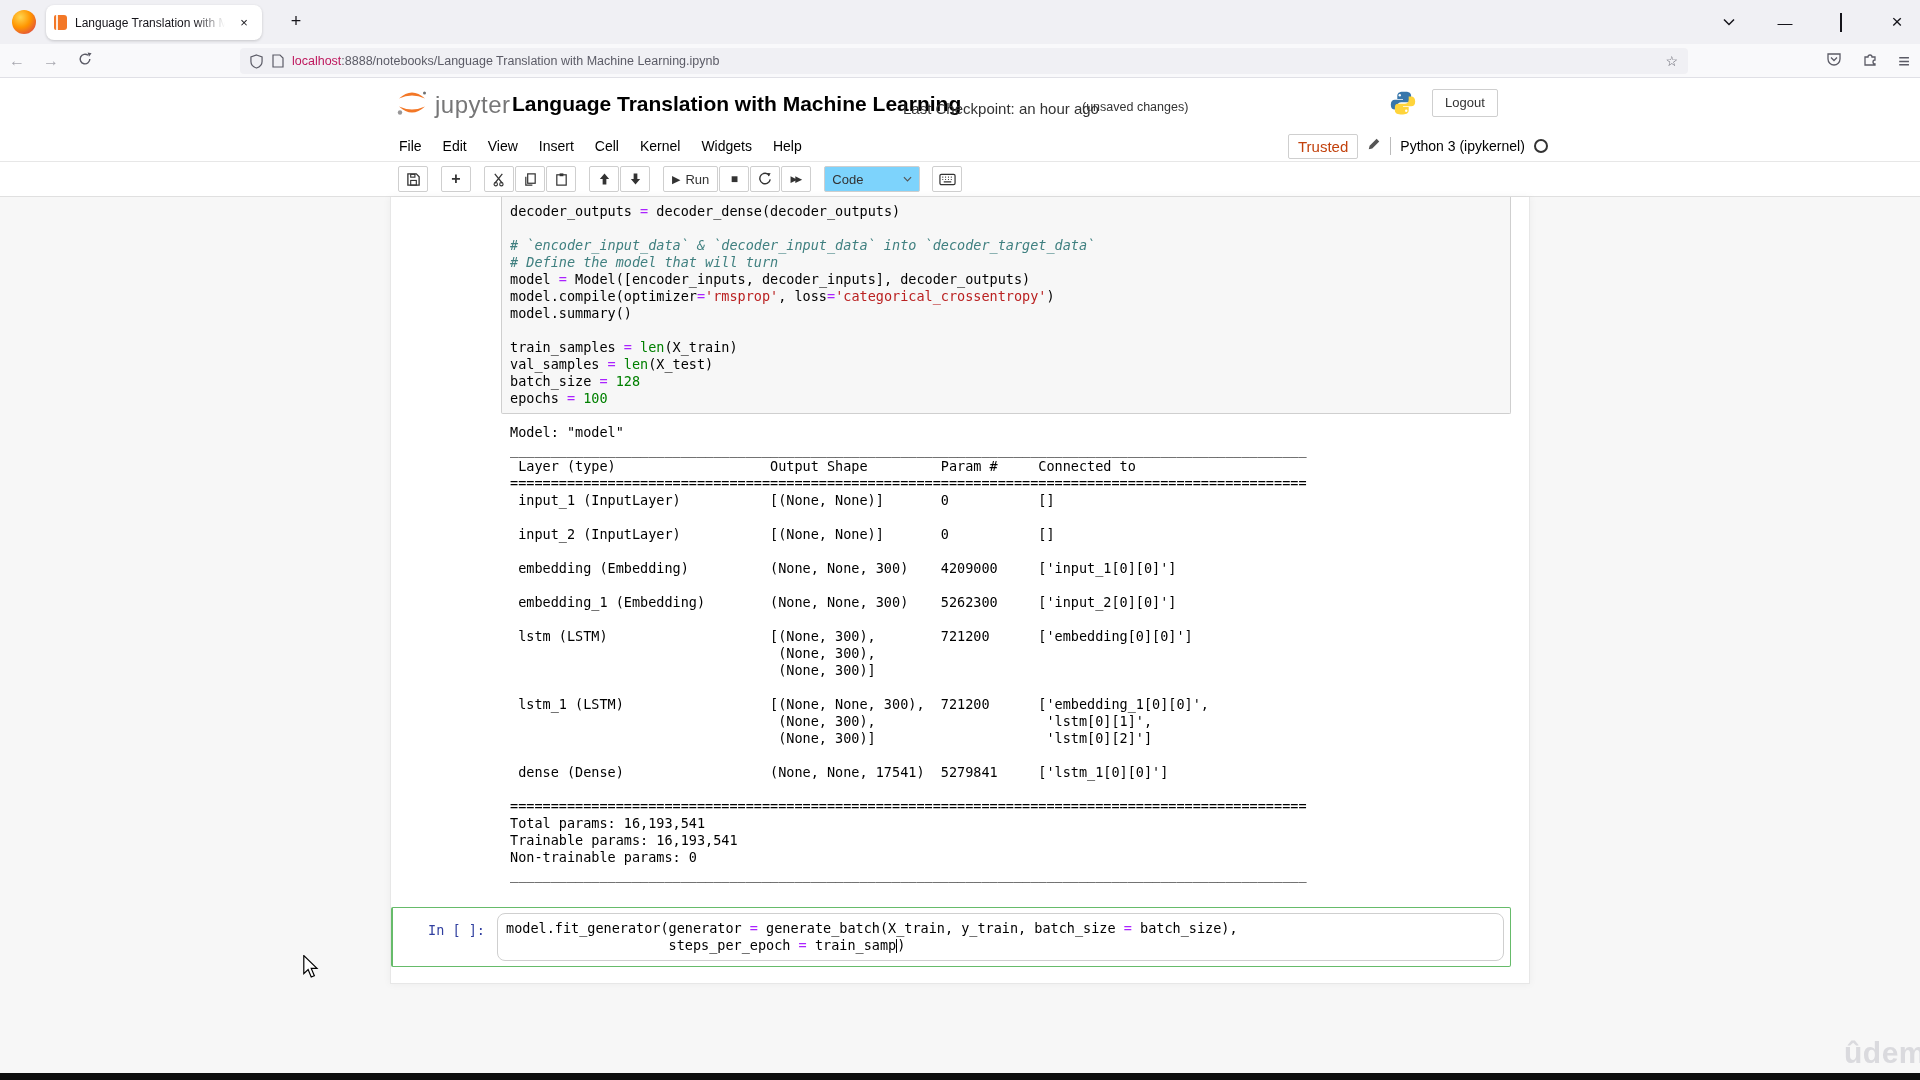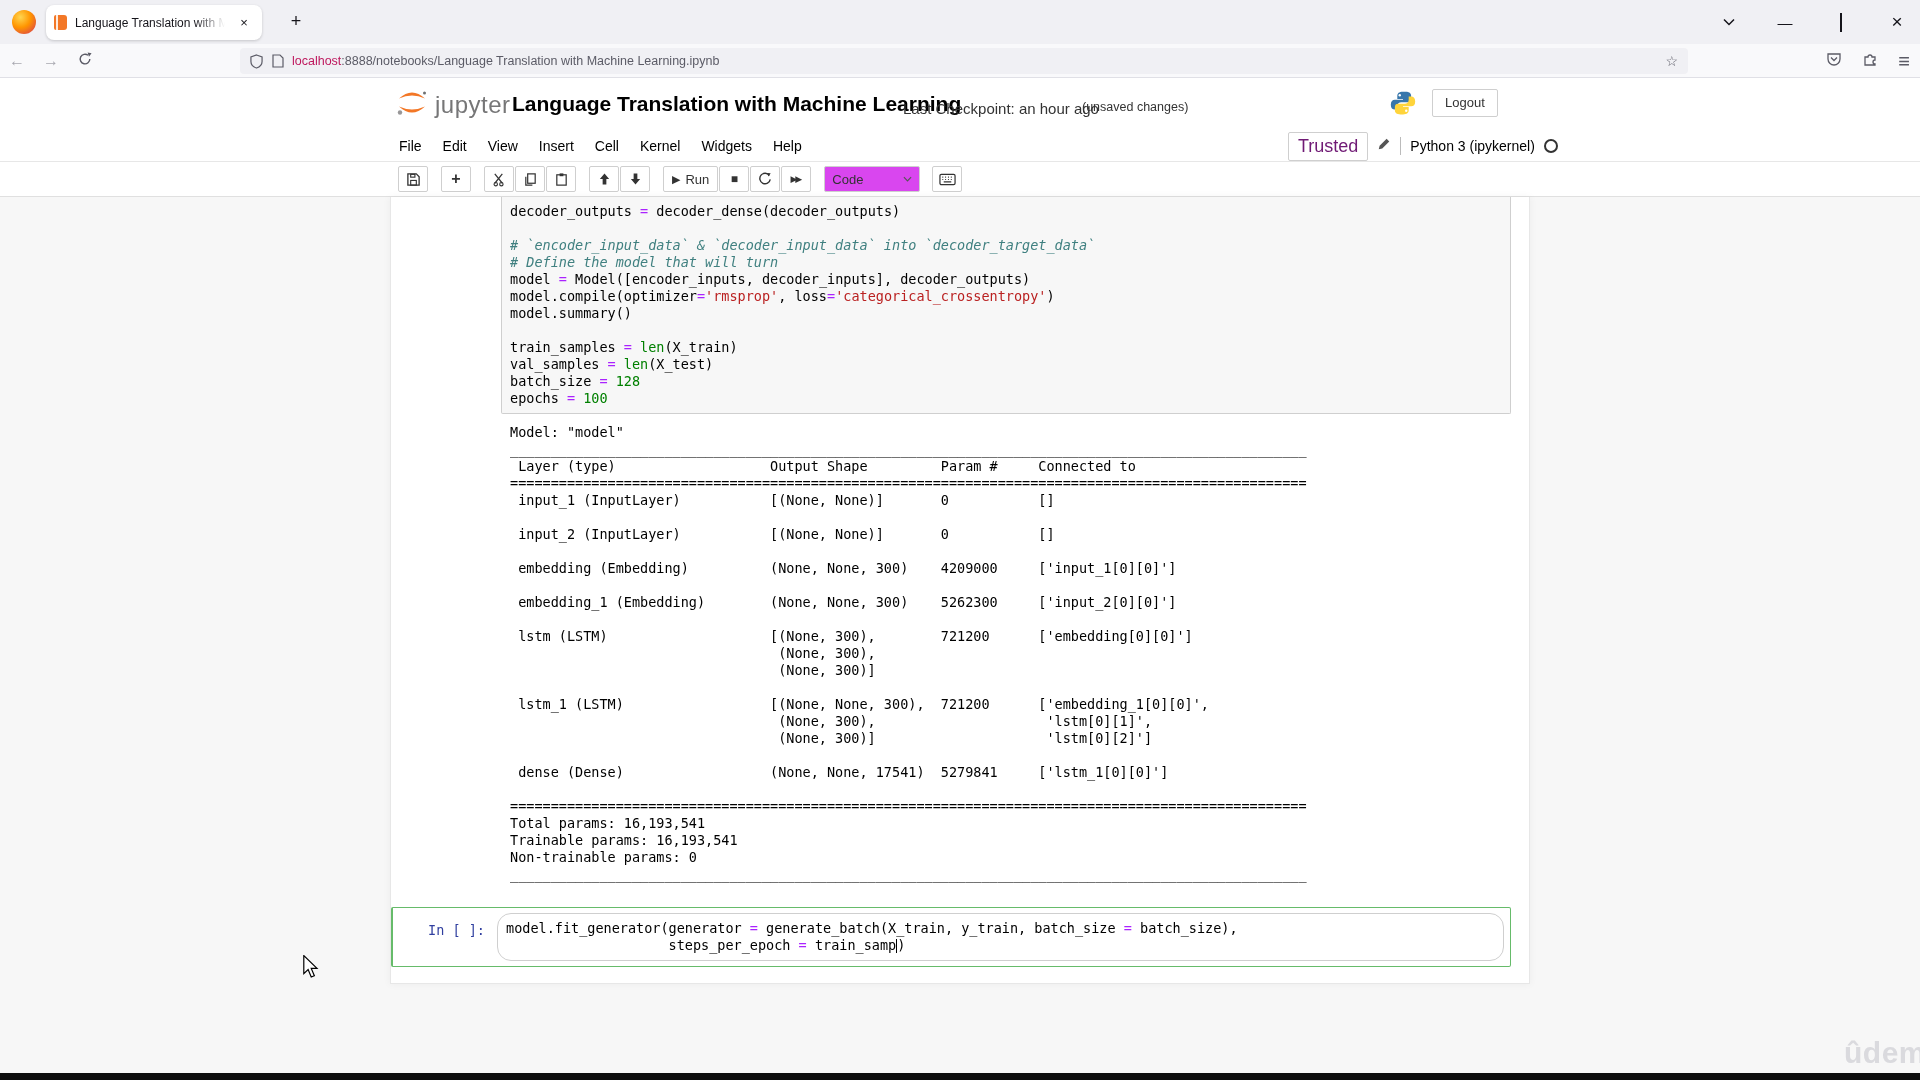--- a/index.html
+++ b/index.html
@@ -47,44 +47,44 @@
   .jcheck { position:absolute; left:903px; top:22px; font-size:15px; color:#333; }
   .junsaved { position:absolute; left:1082px; top:22px; font-size:12.5px; color:#333; }
   .pylogo { position:absolute; left:1390px; top:12px; }
   .logout { position:absolute; left:1432px; top:11px; height:28px; padding:0 12px; background:#fff;
             border:1px solid #cfcfcf; border-radius:2px; font-size:13px; color:#333; line-height:26px; }
 
   .menurow { position:relative; height:32px; border-bottom:1px solid #e7e7e7; padding-left:390px;
              display:flex; align-items:center; }
   .menu-item { font-size:14px; color:#000; padding:4px 9px; margin-right:3px; }
   .kernel-cluster { position:absolute; left:1288px; top:0; height:32px; display:flex; align-items:center; gap:9px; }
-  .trusted { border:1px solid #cfcfcf; border-radius:2px; color:#701a75; font-size:18px; padding:3px 9px; }
+  .trusted { border:1px solid #cfcfcf; border-radius:2px; color:#c2410c; font-size:15px; padding:3px 9px; }
   .kdivider { width:1px; height:18px; background:#bbb; }
   .kernel-name { font-size:14px; color:#000; }
   .kernel-ind { width:14px; height:14px; border:2px solid #333; border-radius:50%; }
 
   .toolrow { position:relative; height:34px; padding-left:398px; display:flex; align-items:center; }
   .tbtn { height:26px; min-width:30px; background:#fff; border:1px solid #cfcfcf; border-radius:2px;
           display:flex; align-items:center; justify-content:center; color:#333; margin-right:1px; }
   .tgap { width:12px; }
   .run-btn { padding:0 8px; font-size:13px; gap:5px; }
   .play-tri { font-size:11px; }
   .ff-ic { font-size:9px; letter-spacing:-2px; padding-right:2px; }
   .stop-ic { font-size:12px; }
-  .cellsel { width:96px; height:26px; border:1px solid #cfcfcf; border-radius:2px; background:#d946ef;
+  .cellsel { width:96px; height:26px; border:1px solid #cfcfcf; border-radius:2px; background:#7dd3fc;
              display:flex; align-items:center; font-size:13px; color:#333; padding:0 7px; justify-content:space-between; margin-right:12px; }
 
   
   .page { position:absolute; left:0; top:197px; width:1920px; height:883px; background:#f7f7f7; }
   .container { position:absolute; left:390px; top:0; width:1140px; background:#fff; padding:0 18px 16px 0;
                border:1px solid #e7e7e7; border-top:none; box-shadow:0 0 8px rgba(0,0,0,.05); }
   .cellrow { display:flex; }
   .promptcol { flex:0 0 110px; text-align:right; padding:9px 12px 0 0;
                font:13.5px/17px "DejaVu Sans Mono", monospace; color:#303f9f; white-space:nowrap; }
-  .codebox { flex:1; background:#f7f7f7; border:1px solid #cfcfcf; border-radius:14px; padding:6px 8px; }
+  .codebox { flex:1; background:#f7f7f7; border:1px solid #cfcfcf; border-radius:8px; padding:6px 8px; }
   .cut-top { border-top:none; border-radius:0 0 2px 2px; }
   .cm-line { font:13.5px/17px "DejaVu Sans Mono", monospace; color:#000; white-space:pre; min-height:17px; }
   .tok-op { color:#aa22ff; }
   .tok-str { color:#ba2121; }
   .tok-num { color:#008000; }
   .tok-builtin { color:#008000; }
   .tok-comment { color:#408080; font-style:italic; }
   .tok-cursor { display:inline-block; width:0; border-left:1.5px solid #000; height:14px; vertical-align:text-bottom; }
   .outputarea { margin-left:110px; padding:10px 0 6px 9px; }
   .outputarea pre { font:13.5px/17px "DejaVu Sans Mono", monospace; color:#000; white-space:pre; }

